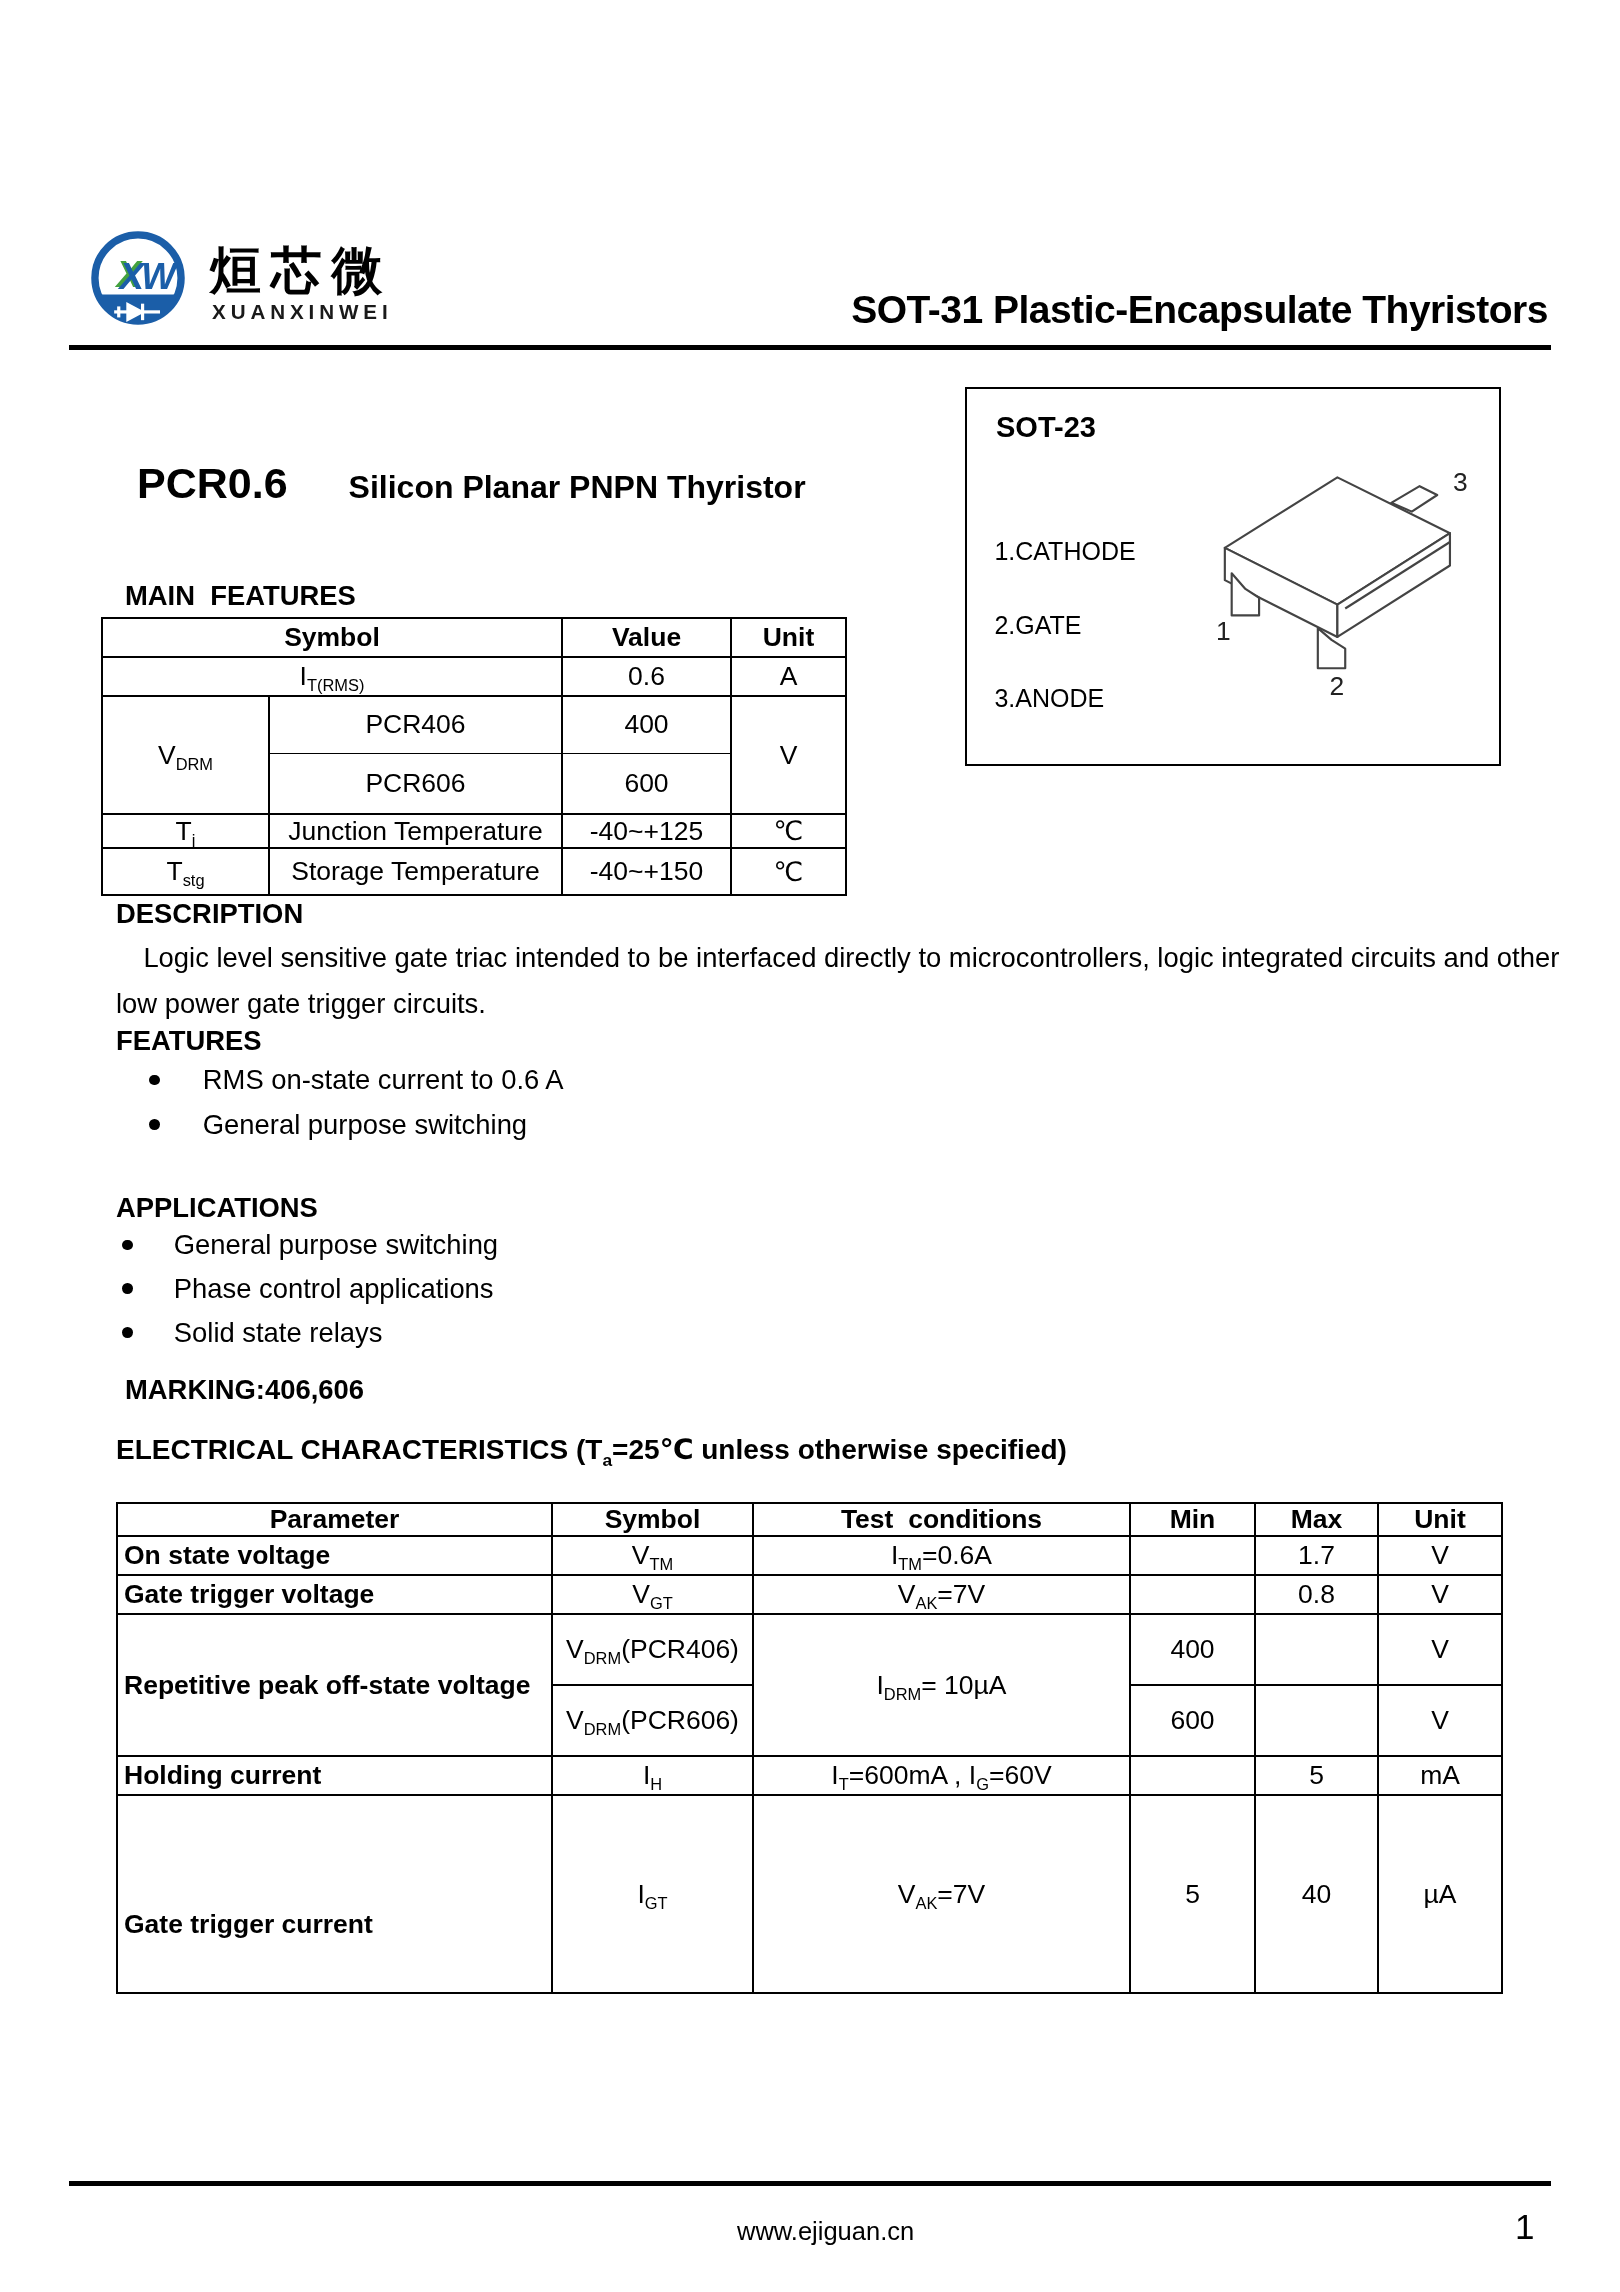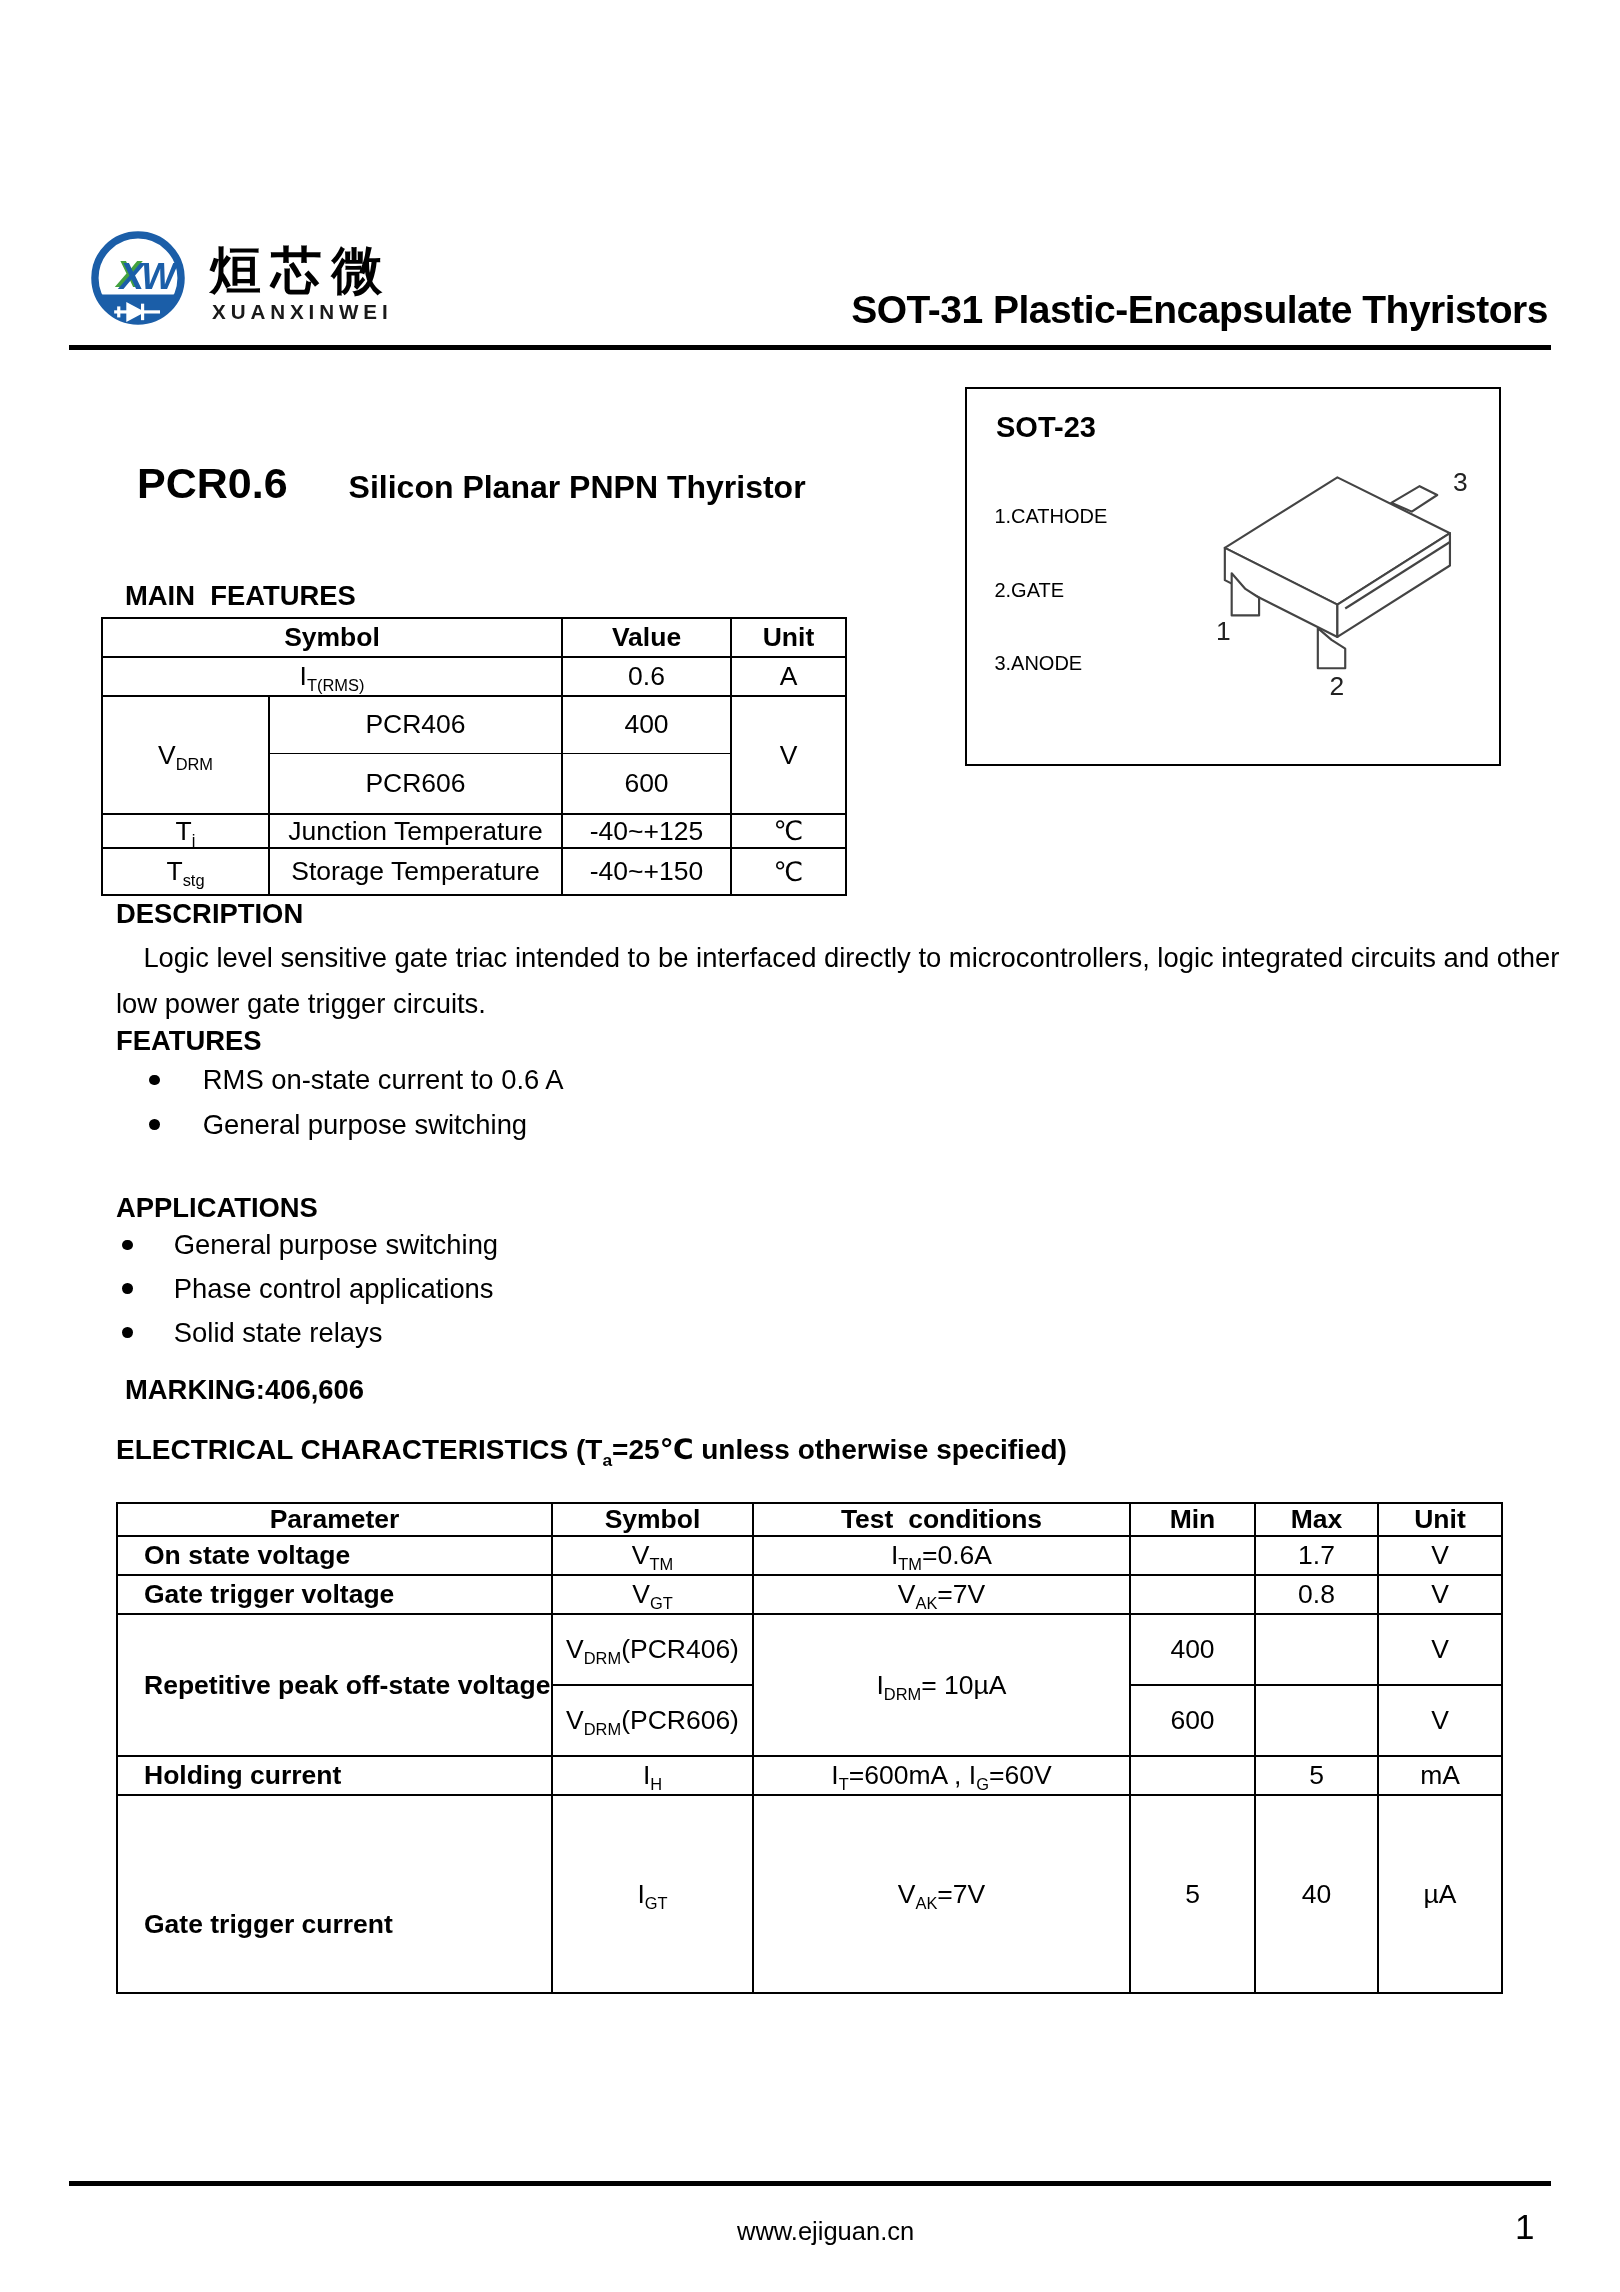--- a/index.html
+++ b/index.html
@@ -9,36 +9,36 @@
   .pre{white-space:pre;}
   sub{font-size:62%;line-height:0;}
   
   .doc-title{font-size:39px;font-weight:bold;letter-spacing:-0.5px;}
   .rule{background:#000;height:4.9px;}
   .logo-cn{font-size:51px;font-weight:bold;letter-spacing:9.8px;}
   .logo-en{font-size:20.6px;letter-spacing:4.9px;color:#1a1a1a;font-weight:bold;}
   
   .pkg-box{border:2px solid #000;}
   .pkg-title{font-size:29px;font-weight:bold;}
-  .pin-line{font-size:20px;}
+  .pin-line{font-size:25px;margin-top:32px;}
   
   .part-no{font-size:43px;font-weight:bold;}
   .part-sub{font-size:32px;font-weight:bold;}
   .h2{font-size:27.4px;font-weight:bold;}
   .body-text{font-size:27.4px;line-height:46px;}
   
   table{border-collapse:collapse;table-layout:fixed;}
   .t1{border:2px solid #000;}
   .t1 td{border:2px solid #000;text-align:center;font-size:26.5px;padding:0;}
   .t1 .thin-b{border-bottom-width:1px;}
   .t1 .thin-t{border-top-width:1px;}
   .t2{border:2.9px solid #000;}
   .t2 td{border-left:2px solid #000;border-right:2px solid #000;border-top:2.9px solid #000;
          border-bottom:2.9px solid #000;text-align:center;font-size:26.5px;padding:0;}
-  .t2 td.param{text-align:left;padding-left:26px;font-weight:bold;}
+  .t2 td.param{text-align:left;padding-left:6px;font-weight:bold;}
   .t2 .thin-b{border-bottom-width:2px;}
   .t2 .thin-t{border-top-width:2px;}
   .hdr{font-weight:bold;}
   
   .bullet-row{display:flex;align-items:center;font-size:27.4px;}
   .dot{width:10.8px;height:10.8px;border-radius:50%;background:#000;display:inline-block;flex:0 0 auto;}
   
   .footer-url{font-size:25.5px;}
   .footer-page{font-size:35px;}
 </style>

